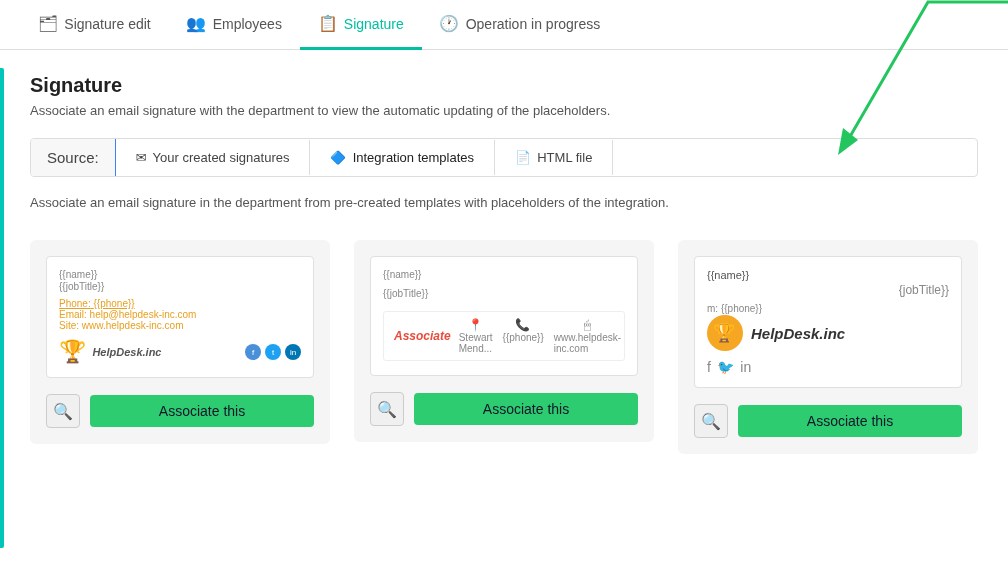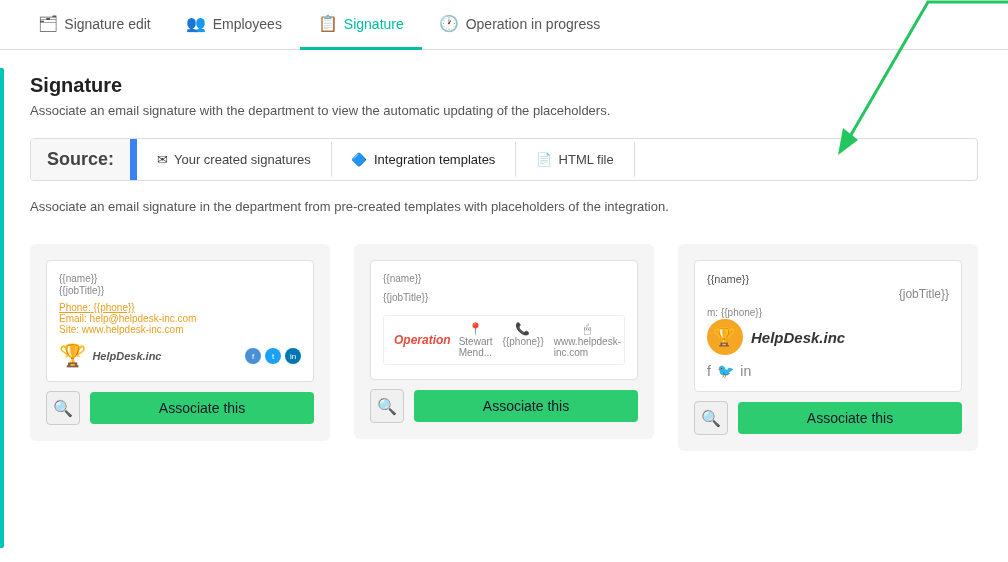--- a/index.html
+++ b/index.html
@@ -58,25 +58,25 @@
       display: flex;
       align-items: center;
       border: 1px solid #ddd;
       border-radius: 4px;
       overflow: hidden;
       margin-bottom: 18px;
       width: 100%;
     }
     .source-label {
       padding: 10px 16px;
-      font-weight: 700;
+      font-weight: 400;
       color: #444;
       background: #f7f7f7;
-      border-right: 7px solid #3b82f6;
-      font-size: 18px;
+      border-right: 1px solid #3b82f6;
+      font-size: 15px;
     }
     .source-tab {
       display: flex;
       align-items: center;
       gap: 6px;
       padding: 10px 20px;
       cursor: pointer;
       font-size: 13px;
       color: #444;
       border-right: 1px solid #ddd;
@@ -104,21 +104,21 @@
 
     
     .template-card {
       background: #f5f5f5;
       border-radius: 6px;
       padding: 16px;
       flex: 1;
       min-width: 0;
       display: flex;
       flex-direction: column;
-      gap: 9px;
+      gap: 16px;
     }
 
     .template-preview {
       background: #fff;
       border: 1px solid #e0e0e0;
       border-radius: 4px;
       padding: 12px;
       min-height: 120px;
       font-size: 10px;
       color: #555;
@@ -380,21 +380,21 @@
           </button>
           <button class="btn-associate">Associate this</button>
         </div>
       </div>
 
       <div class="template-card">
         <div class="template-preview preview2">
           <div class="preview2-name">{{name}}</div>
           <div class="preview2-job">{{jobTitle}}</div>
           <div class="preview2-banner">
-            <span class="preview2-helpdesk-logo">Operation</span>
+            <span class="preview2-helpdesk-logo">Associate</span>
             <div class="preview2-icons-row">
               <div class="preview2-icon-item">
                 <span class="ico">📍</span>
                 <span class="label-text">Stewart Mend...</span>
               </div>
               <div class="preview2-icon-item">
                 <span class="ico">📞</span>
                 <span class="label-text">{{phone}}</span>
               </div>
               <div class="preview2-icon-item">

